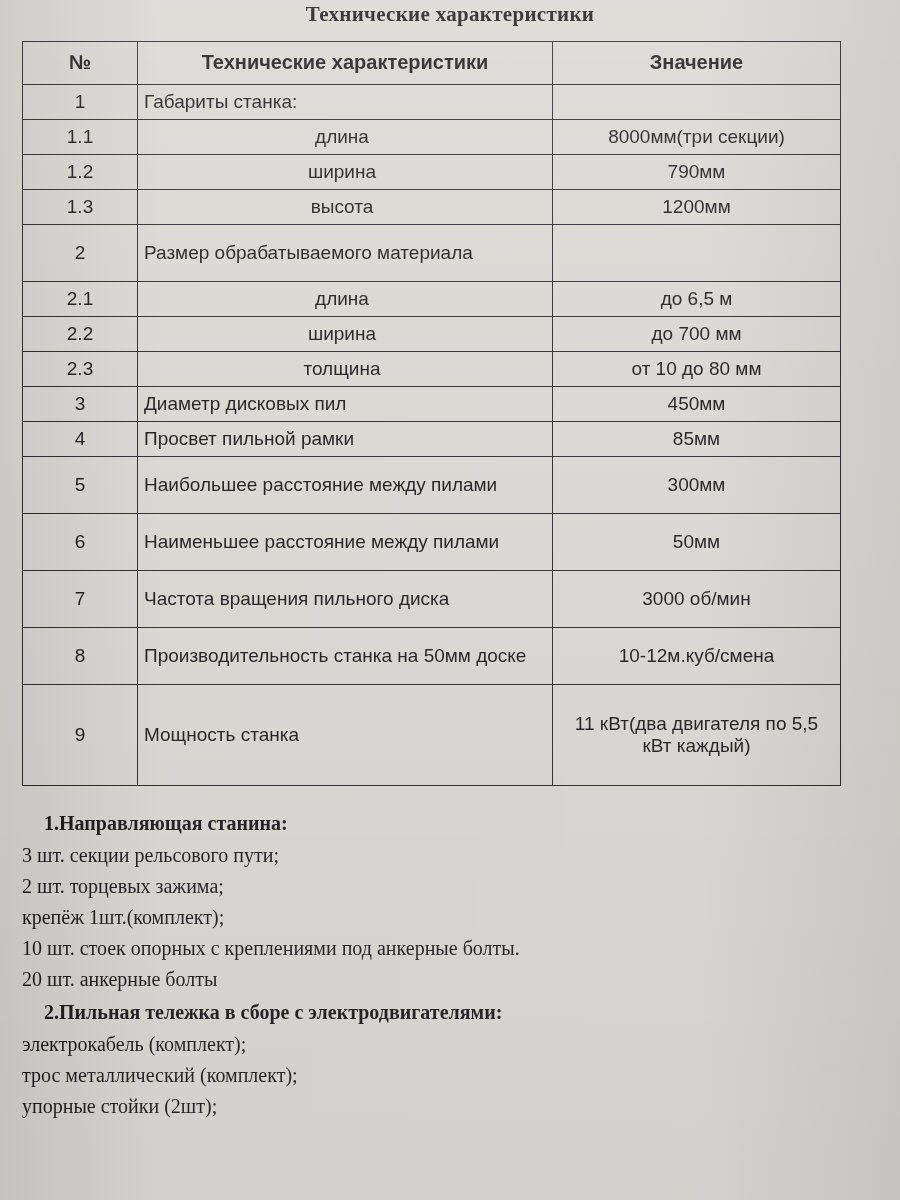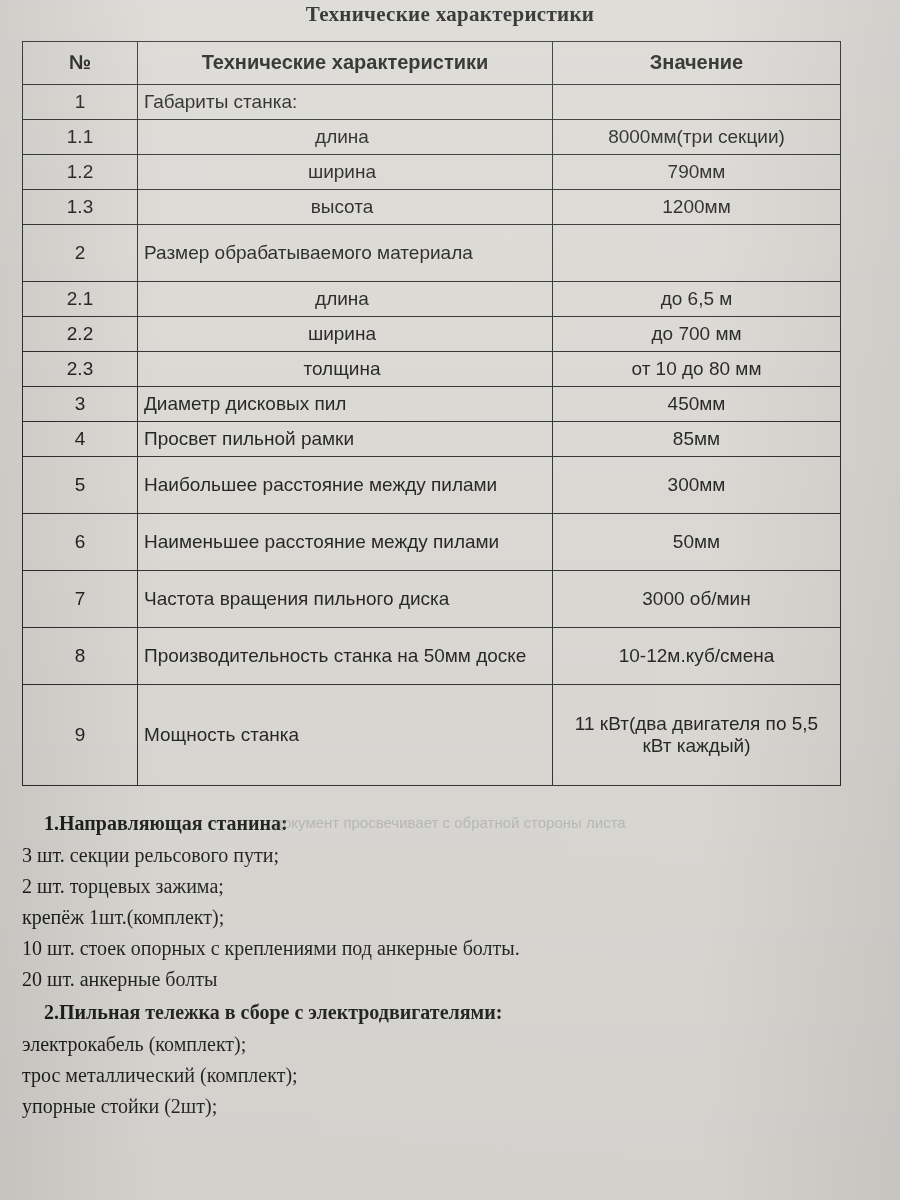--- a/index.html
+++ b/index.html
@@ -213,21 +213,20 @@
         <td class="val">10-12м.куб/смена</td>
       </tr>
       <tr class="r-xtall">
         <td class="num">9</td>
         <td class="name">Мощность станка</td>
         <td class="val">11 кВт(два двигателя по 5,5 кВт каждый)</td>
       </tr>
     </tbody>
   </table>
 
-  <div class="ghost">документ просвечивает с обратной стороны листа</div>
 
   <div class="list-section">
     <div class="list-heading">1.Направляющая станина:</div>
     <p class="list-line">3 шт. секции рельсового пути;</p>
     <p class="list-line">2 шт. торцевых зажима;</p>
     <p class="list-line">крепёж 1шт.(комплект);</p>
     <p class="list-line">10 шт. стоек опорных с креплениями под анкерные болты.</p>
     <p class="list-line">20 шт. анкерные болты</p>
 
     <div class="list-heading block-2">2.Пильная тележка в сборе с электродвигателями:</div>

